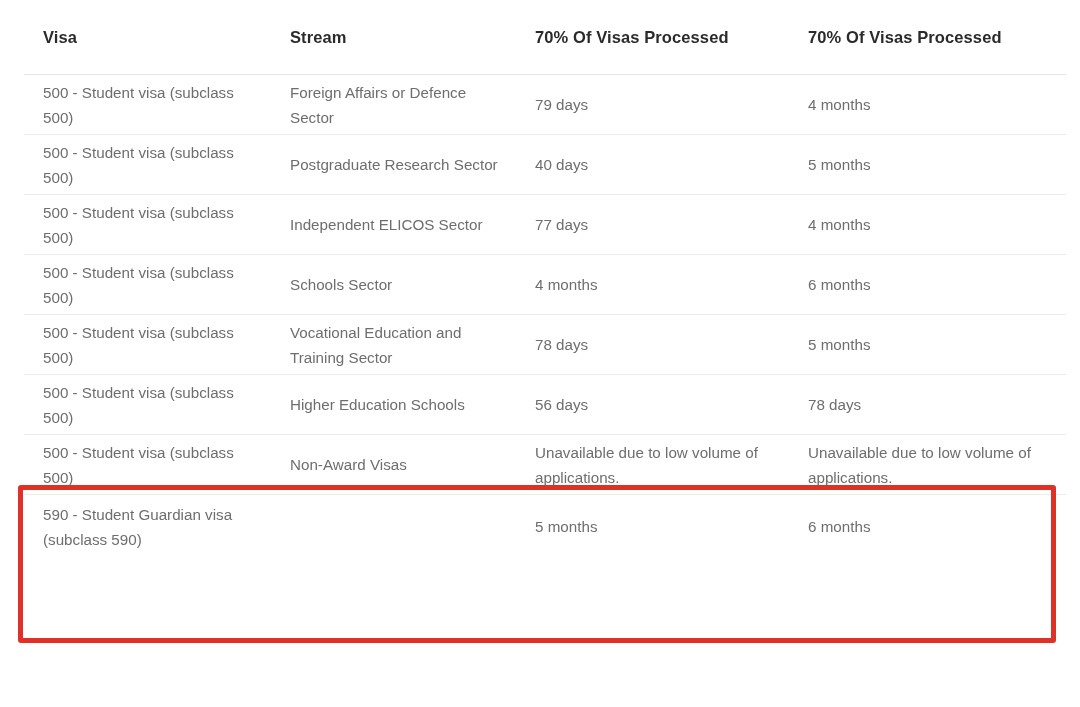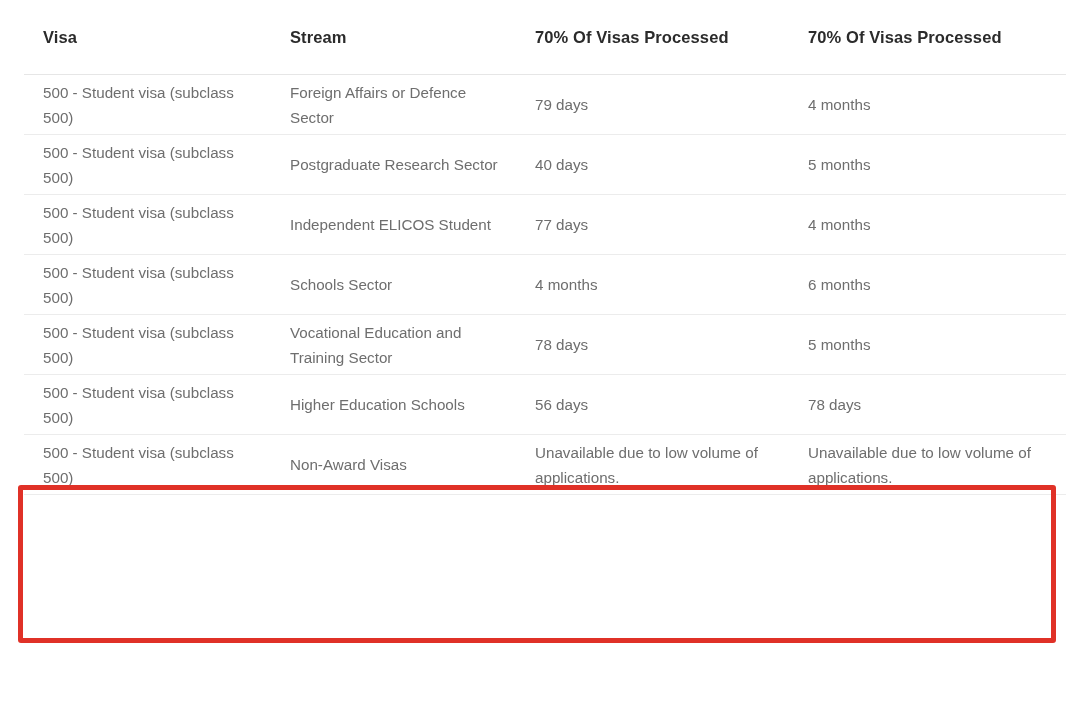--- a/index.html
+++ b/index.html
@@ -135,21 +135,21 @@
             </td>
           <td>
               <span class="cell-text">5 months</span>
             </td>
         </tr>
         <tr>
           <td>
               <span class="cell-text">500 - Student visa (subclass 500)</span>
             </td>
           <td>
-              <span class="cell-text">Independent ELICOS Student</span>
+              <span class="cell-text">Independent ELICOS Sector</span>
             </td>
           <td>
               <span class="cell-text">77 days</span>
             </td>
           <td>
               <span class="cell-text">4 months</span>
             </td>
         </tr>
         <tr>
           <td>
@@ -198,20 +198,34 @@
               <span class="cell-text">500 - Student visa (subclass 500)</span>
             </td>
           <td>
               <span class="cell-text">Non-Award Visas</span>
             </td>
           <td>
               <span class="cell-text">Unavailable due to low volume of applications.</span>
             </td>
           <td>
               <span class="cell-text">Unavailable due to low volume of applications.</span>
+            </td>
+        </tr>
+        <tr class="last-row">
+          <td>
+              <span class="cell-text">590 - Student Guardian visa (subclass 590)</span>
+            </td>
+          <td>
+              <span class="cell-text"></span>
+            </td>
+          <td>
+              <span class="cell-text">5 months</span>
+            </td>
+          <td>
+              <span class="cell-text">6 months</span>
             </td>
         </tr>
       </tbody>
     </table>
   </div>
 
   <div class="highlight-box"></div>
 
 </div>
 

